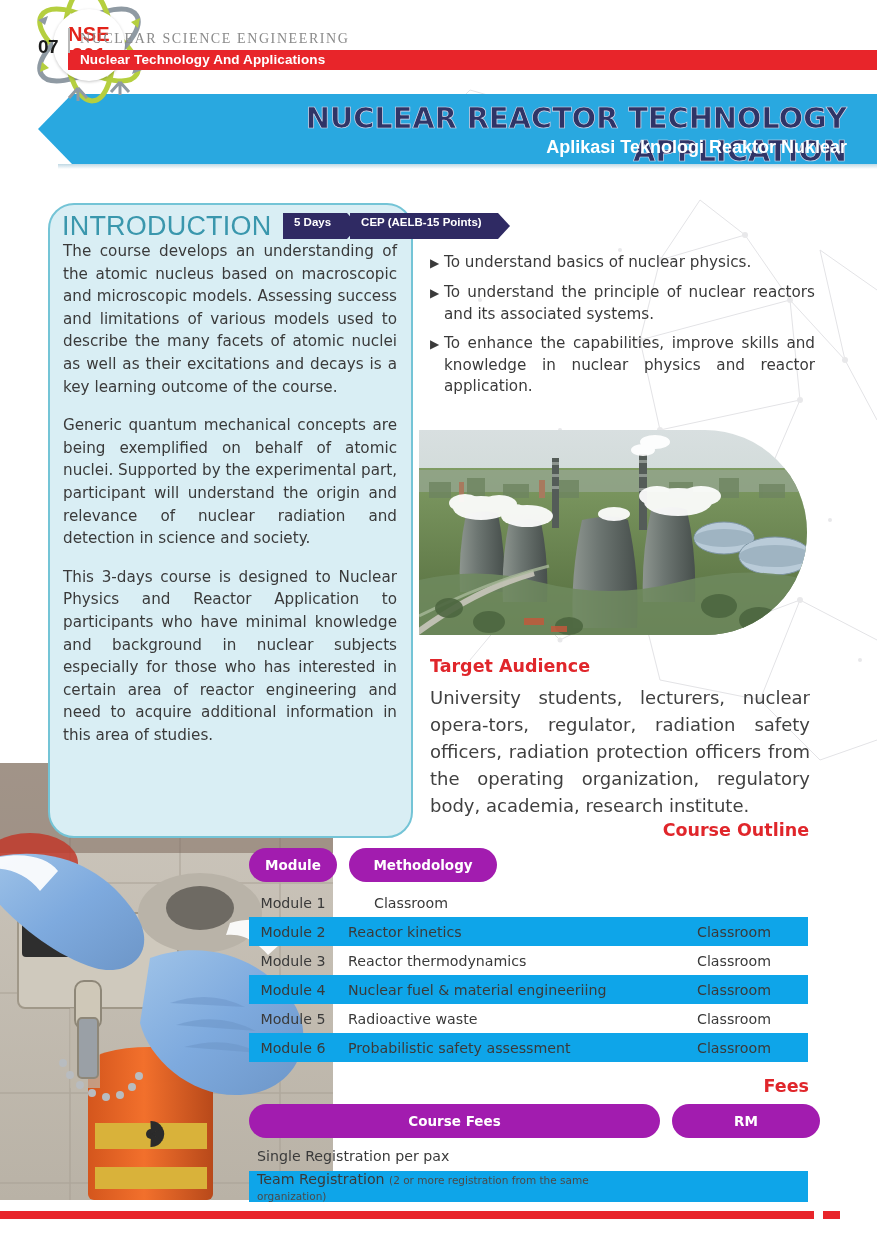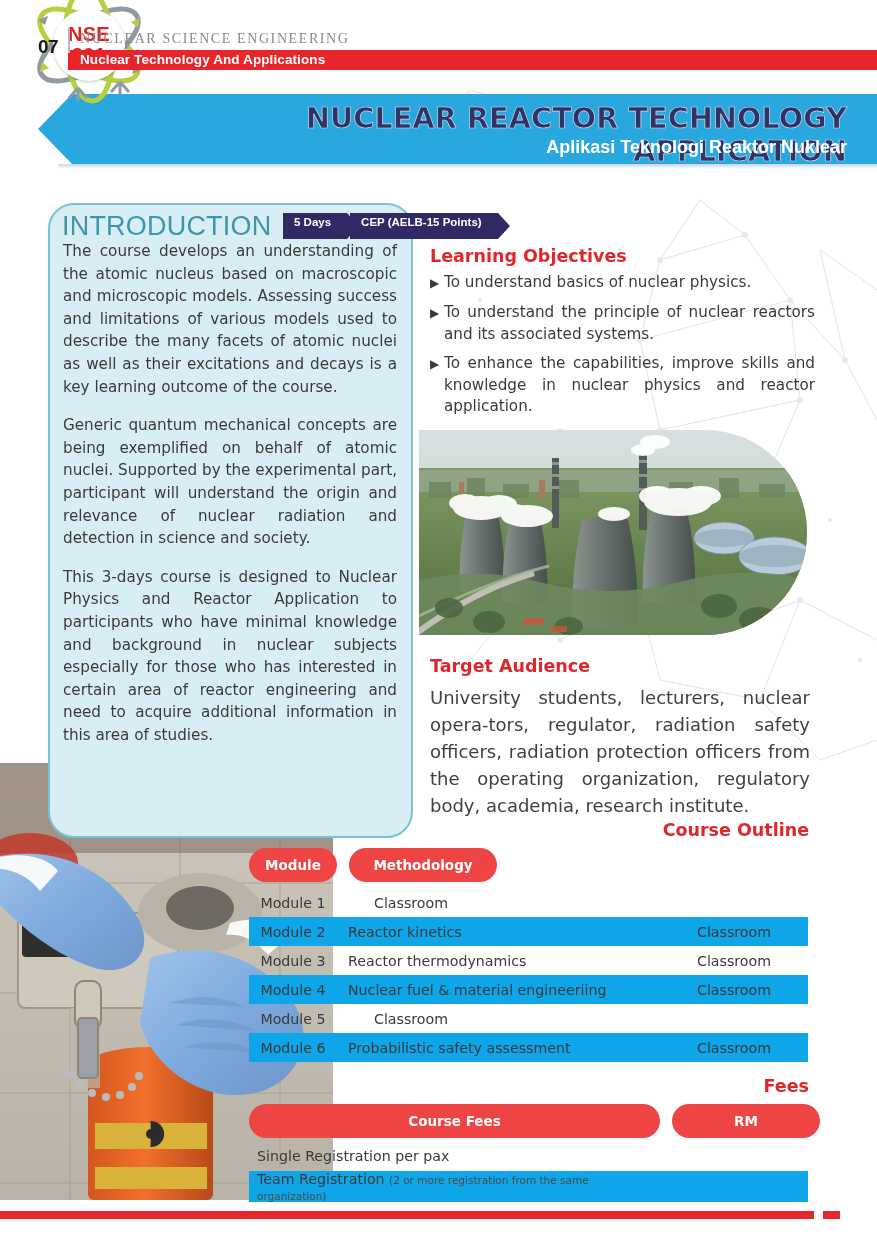--- a/index.html
+++ b/index.html
@@ -193,21 +193,21 @@
   #fees-title { top: 1076px; }
 
   .pillrow {
     position: absolute; left: 249px; z-index: 5;
     display: flex; gap: 12px;
   }
   #outline-head { top: 848px; }
   #fees-head { top: 1104px; }
   .pill {
     height: 34px; border-radius: 17px;
-    background: #ef4444; color: #ffffff;
+    background: #a21caf; color: #ffffff;
     font-size: 13.5px; font-weight: bold;
     display: flex; align-items: center; justify-content: center;
     font-family: "DejaVu Sans", sans-serif;
   }
   .pill.mod { width: 88px; }
   .pill.topics { width: 311px; }
   .pill.meth { width: 148px; }
   .pill.coursefees { width: 411px; }
   .pill.rm { width: 148px; }
 
@@ -404,21 +404,20 @@
     <div class="badge">5 Days</div>
     <div class="badge">CEP (AELB-15 Points)</div>
   </div>
   <div class="intro-body">
     <p>The course develops an understanding of the atomic nucleus based on macroscopic and microscopic models. Assessing success and limitations of various models used to describe the many facets of atomic nuclei as well as their excitations and decays is a key learning outcome of the course.</p>
     <p>Generic quantum mechanical concepts are being exemplified on behalf of atomic nuclei. Supported by the experimental part, participant will understand the origin and relevance of nuclear radiation and detection in science and society.</p>
     <p>This 3-days course is designed to Nuclear Physics and Reactor Application to participants who have minimal knowledge and background in nuclear subjects especially for those who has interested in certain area of reactor engineering and need to acquire additional information in this area of studies.</p>
   </div>
 
   <div class="objectives">
-    <div class="sec-head">Learning Objectives</div>
     <div class="obj-list">
       <div class="obj-item">
         <span class="obj-bullet">▶</span>
         <span class="obj-text">To understand basics of nuclear physics.</span>
       </div>
       <div class="obj-item">
         <span class="obj-bullet">▶</span>
         <span class="obj-text">To understand the principle of nuclear reactors and its associated systems.</span>
       </div>
       <div class="obj-item">
@@ -548,20 +547,21 @@
       <div class="c-topic">Reactor thermodynamics</div>
       <div class="c-meth">Classroom</div>
     </div>
     <div class="row alt">
       <div class="c-mod">Module 4</div>
       <div class="c-topic">Nuclear fuel &amp; material engineeriing</div>
       <div class="c-meth">Classroom</div>
     </div>
     <div class="row plain">
       <div class="c-mod">Module 5</div>
+      <div class="c-topic">Radioactive waste</div>
       <div class="c-meth">Classroom</div>
     </div>
     <div class="row alt">
       <div class="c-mod">Module 6</div>
       <div class="c-topic">Probabilistic safety assessment</div>
       <div class="c-meth">Classroom</div>
     </div>
   </div>
 
   <div class="tbl-title" id="fees-title">Fees</div>

